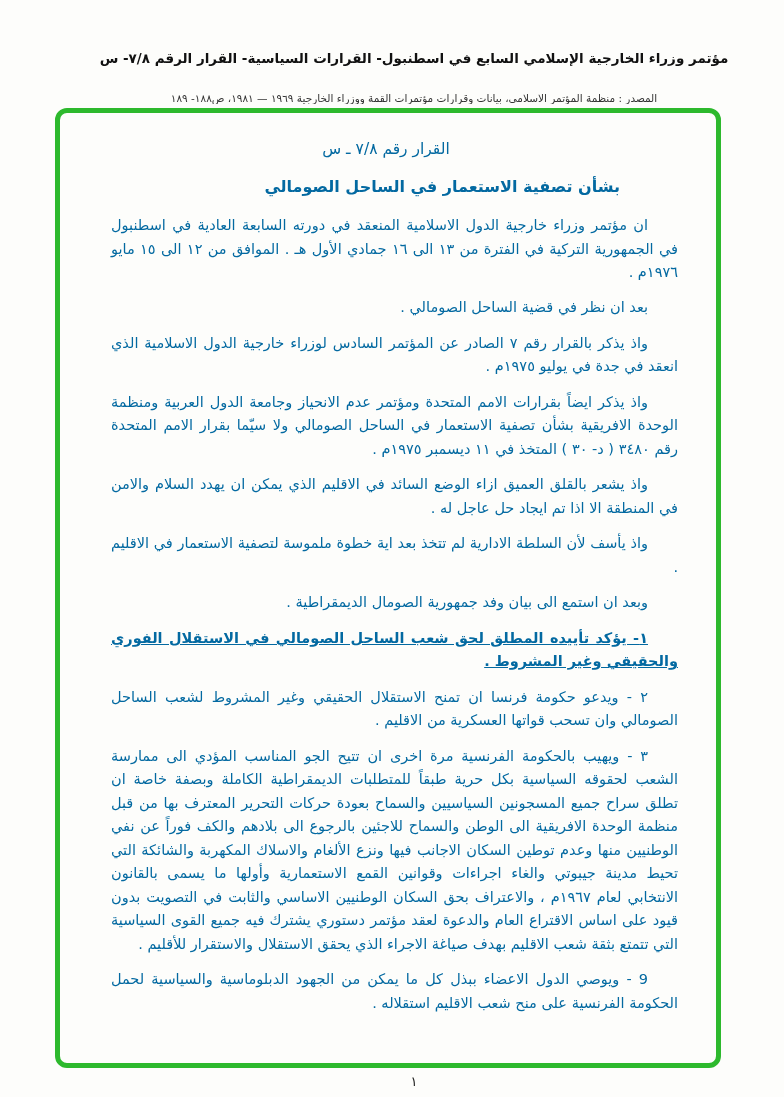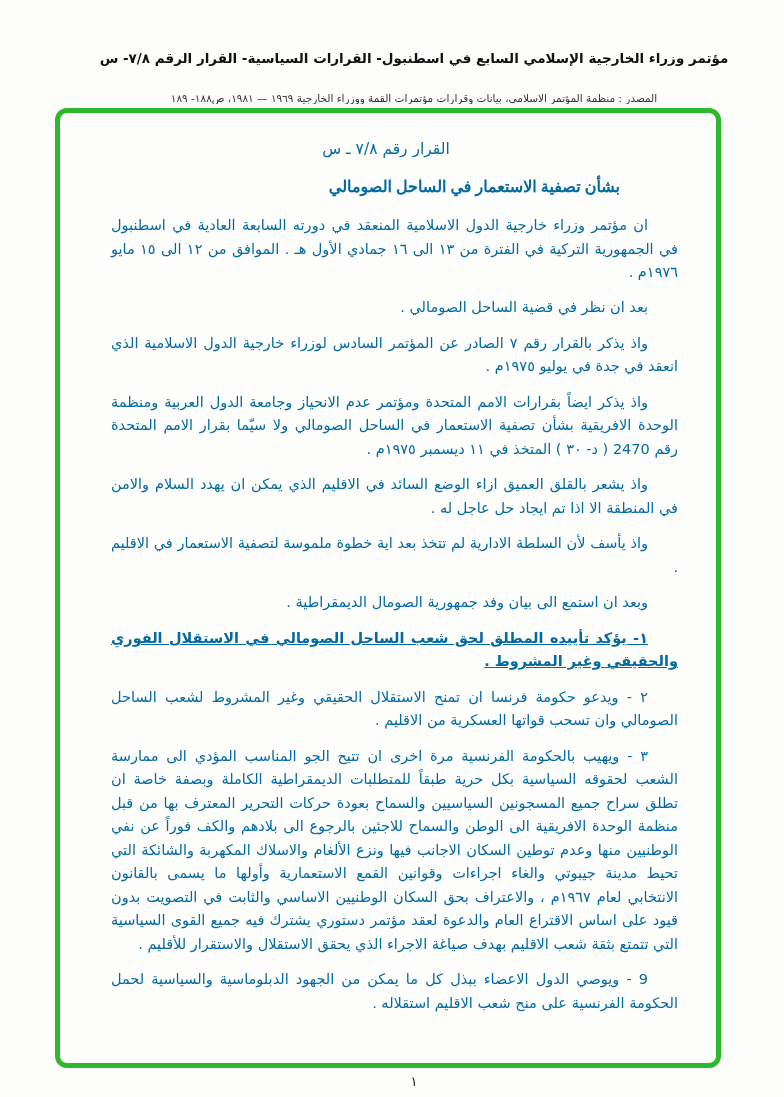--- a/index.html
+++ b/index.html
@@ -60,21 +60,20 @@
     font-size:15.5px;
     margin:0 0 12px 0;
     font-weight:normal;
   }
   .doc-subtitle{
     text-align:right;
     padding-right:58px;
     font-size:16px;
     font-weight:bold;
     margin:0 0 14px 0;
-    font-family:Liberation Serif, serif;
   }
   .content p{
     margin:0 0 12px 17px;
     text-indent:30px;
   }
   .content p.bold{
     font-weight:bold;
     text-decoration:underline;
   }
   .page-number{
@@ -97,21 +96,21 @@
   <div class="green-box">
     <div class="content">
 
       <div class="doc-title">القرار رقم ٧/٨ ـ س</div>
 
       <div class="doc-subtitle">بشأن تصفية الاستعمار في الساحل الصومالي</div>
 
       <p>ان مؤتمر وزراء خارجية الدول الاسلامية المنعقد في دورته السابعة العادية في اسطنبول في الجمهورية التركية في الفترة من ١٣ الى ١٦ جمادي الأول هـ . الموافق من ١٢ الى ١٥ مايو ١٩٧٦م .</p>
       <p>بعد ان نظر في قضية الساحل الصومالي .</p>
       <p>واذ يذكر بالقرار رقم ٧ الصادر عن المؤتمر السادس لوزراء خارجية الدول الاسلامية الذي انعقد في جدة في يوليو ١٩٧٥م .</p>
-      <p>واذ يذكر ايضاً بقرارات الامم المتحدة ومؤتمر عدم الانحياز وجامعة الدول العربية ومنظمة الوحدة الافريقية بشأن تصفية الاستعمار في الساحل الصومالي ولا سيّما بقرار الامم المتحدة رقم 2470 ( د- ٣٠ ) المتخذ في ١١ ديسمبر ١٩٧٥م .</p>
+      <p>واذ يذكر ايضاً بقرارات الامم المتحدة ومؤتمر عدم الانحياز وجامعة الدول العربية ومنظمة الوحدة الافريقية بشأن تصفية الاستعمار في الساحل الصومالي ولا سيّما بقرار الامم المتحدة رقم ٣٤٨٠ ( د- ٣٠ ) المتخذ في ١١ ديسمبر ١٩٧٥م .</p>
       <p>واذ يشعر بالقلق العميق ازاء الوضع السائد في الاقليم الذي يمكن ان يهدد السلام والامن في المنطقة الا اذا تم ايجاد حل عاجل له .</p>
       <p>واذ يأسف لأن السلطة الادارية لم تتخذ بعد اية خطوة ملموسة لتصفية الاستعمار في الاقليم .</p>
       <p>وبعد ان استمع الى بيان وفد جمهورية الصومال الديمقراطية .</p>
       <p class="bold">١- يؤكد تأييده المطلق لحق شعب الساحل الصومالي في الاستقلال الفوري والحقيقي وغير المشروط .</p>
       <p>٢ - ويدعو حكومة فرنسا ان تمنح الاستقلال الحقيقي وغير المشروط لشعب الساحل الصومالي وان تسحب قواتها العسكرية من الاقليم .</p>
       <p>٣ - ويهيب بالحكومة الفرنسية مرة اخرى ان تتيح الجو المناسب المؤدي الى ممارسة الشعب لحقوقه السياسية بكل حرية طبقاً للمتطلبات الديمقراطية الكاملة وبصفة خاصة ان تطلق سراح جميع المسجونين السياسيين والسماح بعودة حركات التحرير المعترف بها من قبل منظمة الوحدة الافريقية الى الوطن والسماح للاجئين بالرجوع الى بلادهم والكف فوراً عن نفي الوطنيين منها وعدم توطين السكان الاجانب فيها ونزع الألغام والاسلاك المكهربة والشائكة التي تحيط مدينة جيبوتي والغاء اجراءات وقوانين القمع الاستعمارية وأولها ما يسمى بالقانون الانتخابي لعام ١٩٦٧م ، والاعتراف بحق السكان الوطنيين الاساسي والثابت في التصويت بدون قيود على اساس الاقتراع العام والدعوة لعقد مؤتمر دستوري يشترك فيه جميع القوى السياسية التي تتمتع بثقة شعب الاقليم بهدف صياغة الاجراء الذي يحقق الاستقلال والاستقرار للأقليم .</p>
       <p>9 - ويوصي الدول الاعضاء ببذل كل ما يمكن من الجهود الدبلوماسية والسياسية لحمل الحكومة الفرنسية على منح شعب الاقليم استقلاله .</p>
 
     </div>
   </div>

